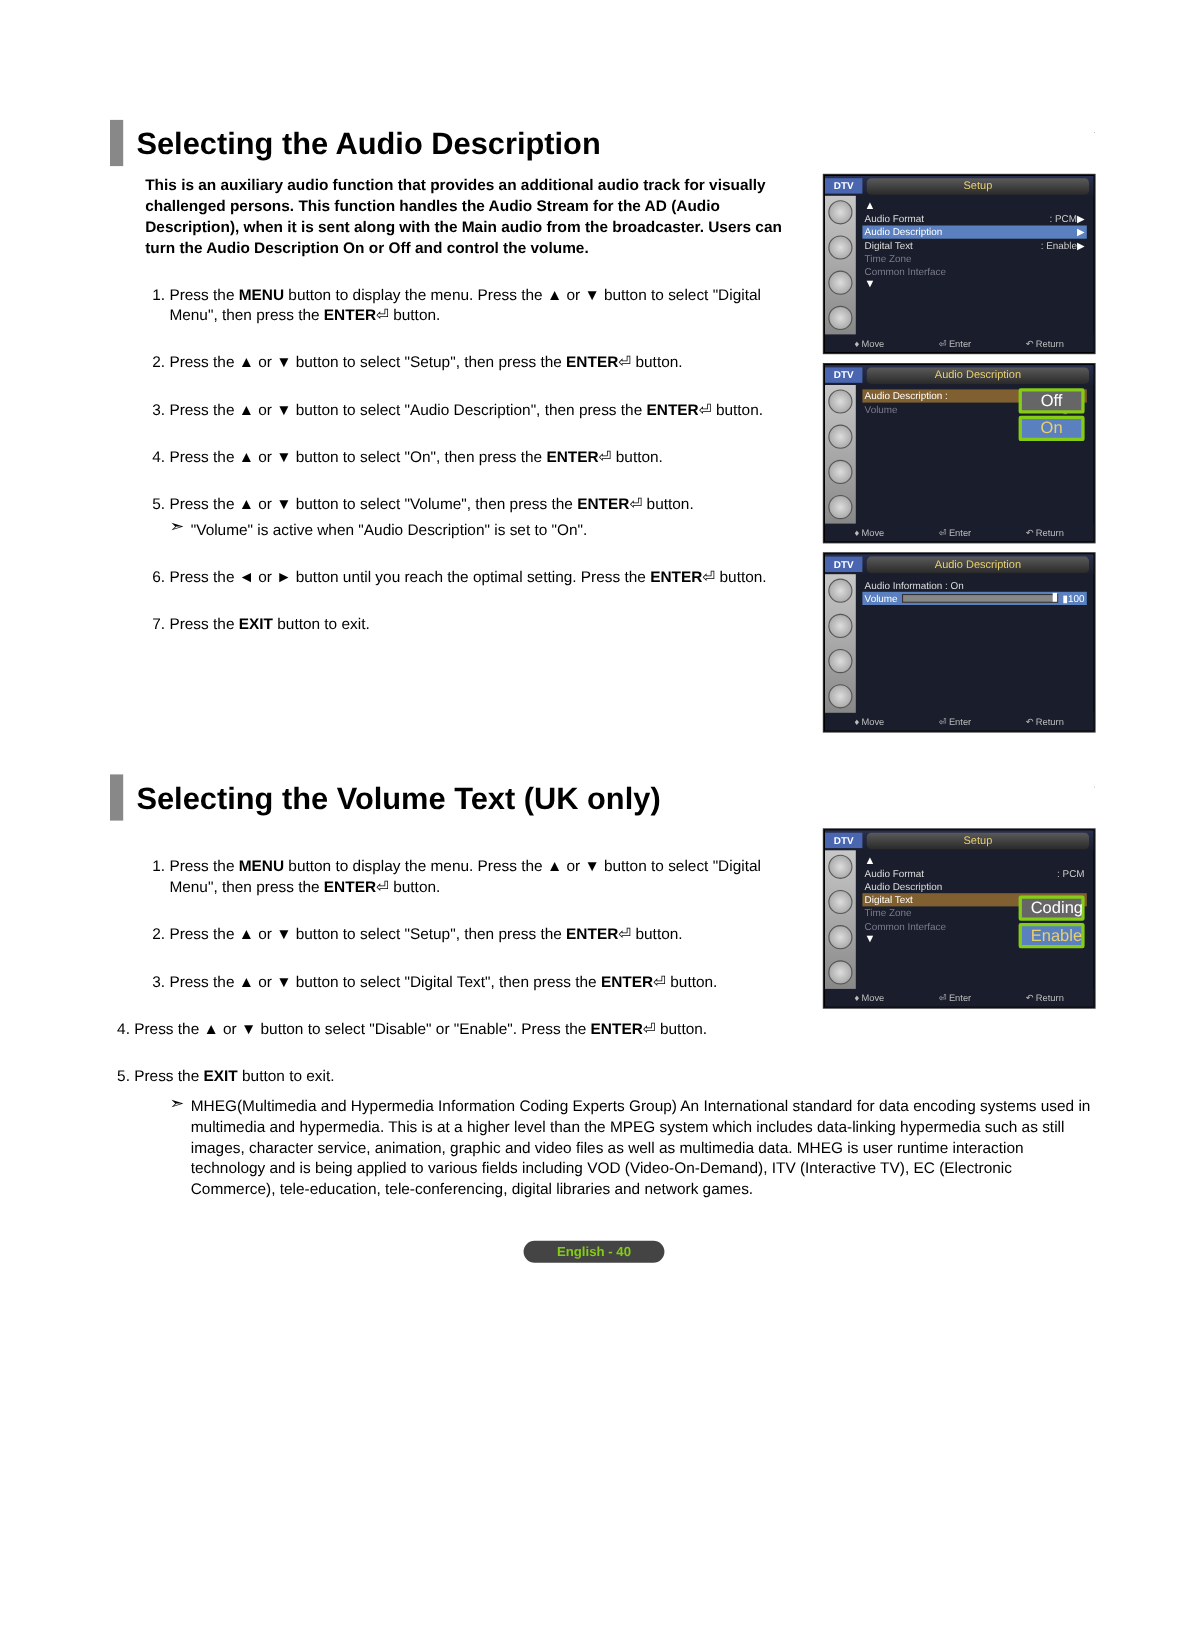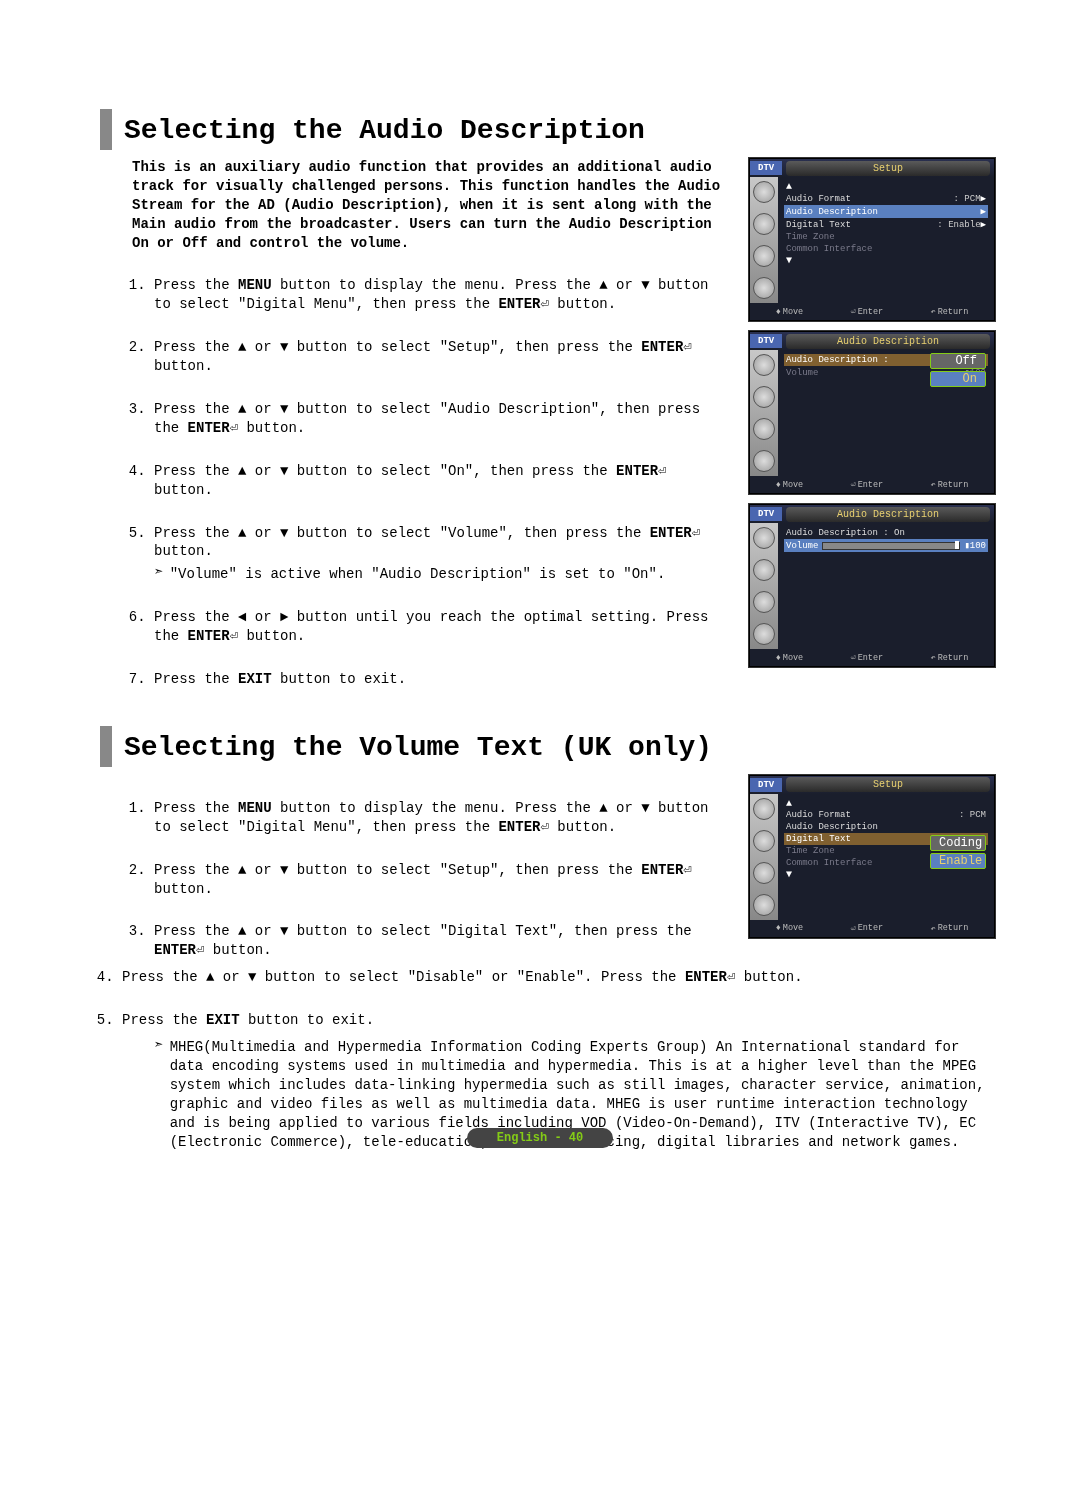--- a/index.html
+++ b/index.html
@@ -8,21 +8,20 @@
     font-family: Arial, Helvetica, sans-serif;
     color: #000;
     font-size: 15px;
   }
   .page {
     width: 1080px;
     height: 1208px;
     box-sizing: border-box;
     padding: 120px 85px 60px 100px;
     position: relative;
-    font-family: Liberation Mono, monospace;
   }
   .top-rule {
     border-top: 1px solid #000;
     margin-bottom: -12px;
   }
   h1.section-title {
     font-size: 28px;
     font-weight: bold;
     margin: 0 0 8px 0;
     padding: 6px 0 4px 12px;
@@ -155,28 +154,28 @@
   .osd-row.dim { color: #7a7a8a; }
   .osd-row .val { color: #ccc; }
   .osd-row .arrow { color: #fff; }
   .osd-arrow-up, .osd-arrow-down {
     color: #fff;
     font-size: 10px;
     padding: 0 2px;
   }
   .opt-box {
     background: #666;
-    border: 1px solid #84cc16;
+    border: 3px solid #84cc16;
     padding: 0px 8px;
-    font-size: 12px;
+    font-size: 15px;
     color: #fff;
     border-radius: 2px;
     margin: 1px 0;
     width: 38px;
-    text-align: right;
+    text-align: center;
   }
   .opt-box.sel {
     background: #5a80c0;
     color: #e8d070;
   }
   .opt-col {
     position: absolute;
     right: 8px;
     display: flex;
     flex-direction: column;
@@ -353,21 +352,21 @@
         </div>
         <div class="osd-body">
           <div class="osd-side">
             <div class="sicon"></div>
             <div class="sicon"></div>
             <div class="sicon"></div>
             <div class="sicon"></div>
           </div>
           <div class="osd-main">
             <div class="osd-row">
-                <span class="label">Audio Description : On</span>
+                <span class="label">Audio Information : On</span>
               </div>
             <div class="osd-row hl">
               <span>Volume</span>
               <div class="slider">
                   <div class="thumb" style="left:calc(100% - 4px);"></div>
                 </div>
               <span>▮</span>
                 <span>100</span>
             </div>
           </div>

